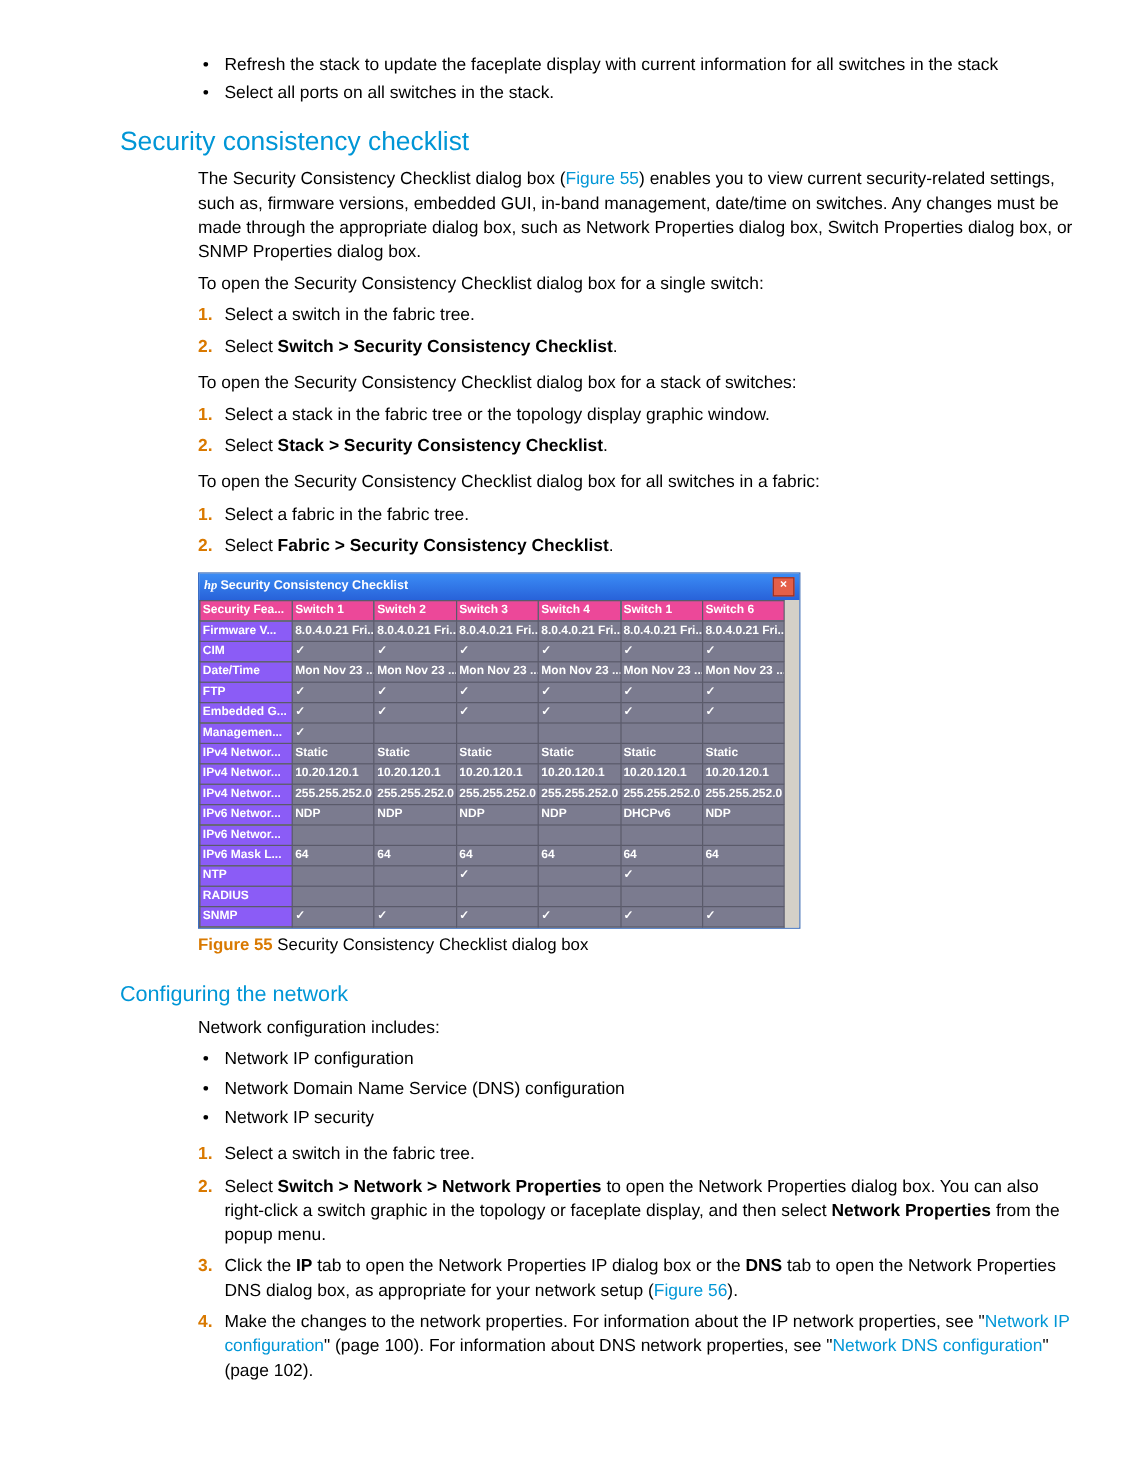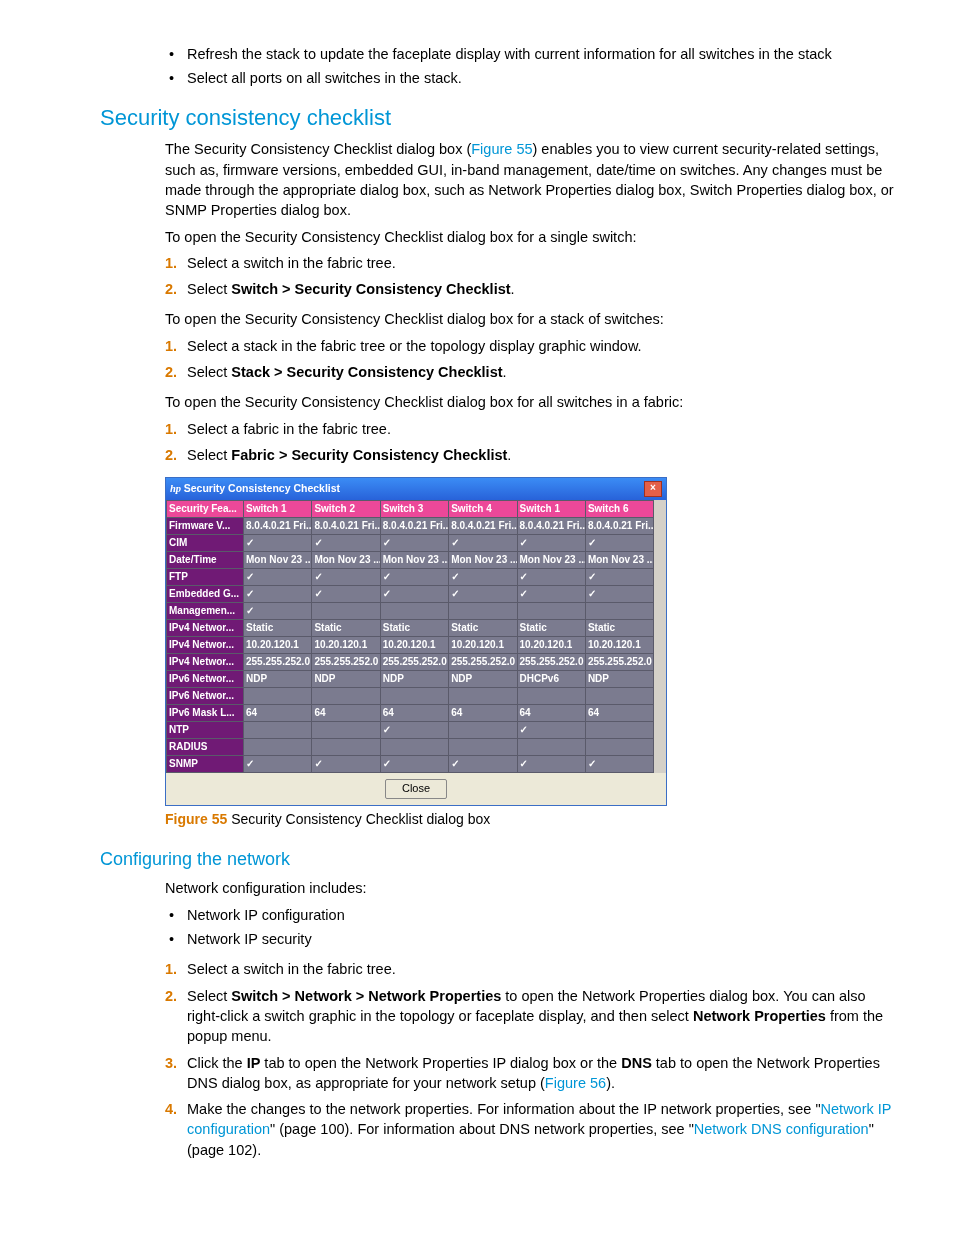--- a/index.html
+++ b/index.html
@@ -47,21 +47,21 @@
   table.grid { border-collapse: collapse; width: 100%; background: #7b7b8f; table-layout: fixed; }
   table.grid th, table.grid td {
     border: 1px solid #5a5a6a;
     padding: 1px 2px;
     white-space: nowrap;
     overflow: hidden;
     font-size: 10px;
     color: #000;
   }
   table.grid th { background: #ec4899; color: #fff; font-weight: bold; text-align: left; }
-  table.grid td.rowhdr { background: #701a75; color: #fff; font-weight: bold; width: 70px; }
+  table.grid td.rowhdr { background: #8b5cf6; color: #fff; font-weight: bold; width: 70px; }
   table.grid td { background: #7b7b8f; color: #fff; font-weight: bold; }
   .scrollcol { width: 12px; background: #d4d0c8; }
   .dlg-btn-row { text-align: center; padding: 6px; background: #ece9d8; }
   .dlg-btn {
     display: inline-block; padding: 1px 16px; font-size: 11px;
     background: #ece9d8; border: 1px solid #888; border-radius: 2px;
   }
   .figcap { margin: 4px 0 8px 65px; font-size: 14px; }
   .figcap .fignum { color: #d97900; font-weight: bold; }
   p { margin: 6px 0; }
@@ -250,35 +250,33 @@
             <td>✓</td>
             <td>✓</td>
             <td>✓</td>
             <td>✓</td>
             <td>✓</td>
           </tr>
         </tbody>
     </table>
     <div class="scrollcol"></div>
   </div>
-  <div class="dlg-btn-row">
-    <span class="dlg-btn">Close</span>
-  </div>
 </div>
 
 <div class="figcap">
   <span class="fignum">Figure 55</span><span> Security Consistency Checklist dialog box</span>
 </div>
 
 <h1 class="light">Configuring the network</h1>
 
 <div class="indent">
   <p>Network configuration includes:</p>
   <ul class="bullets">
     <li>Network IP configuration</li>
+    <li>Network Domain Name Service (DNS) configuration</li>
     <li>Network IP security</li>
   </ul>
   <ol class="steps">
     <li><span class="num">1.</span><span>Select a switch in the fabric tree.</span></li>
     <li><span class="num">2.</span><span>Select </span><b>Switch &gt; Network &gt; Network Properties</b><span> to open the Network Properties dialog box. You can also right-click a switch graphic in the topology or faceplate display, and then select </span><b>Network Properties</b><span> from the popup menu.</span></li>
     <li><span class="num">3.</span><span>Click the </span><b>IP</b><span> tab to open the Network Properties IP dialog box or the </span><b>DNS</b><span> tab to open the Network Properties DNS dialog box, as appropriate for your network setup (</span><span class="link">Figure 56</span><span>).</span></li>
     <li><span class="num">4.</span><span>Make the changes to the network properties. For information about the IP network properties, see "</span><span class="link">Network IP configuration</span><span>" (page 100). For information about DNS network properties, see "</span><span class="link">Network DNS configuration</span><span>" (page 102).</span></li>
   </ol>
 </div>
 

